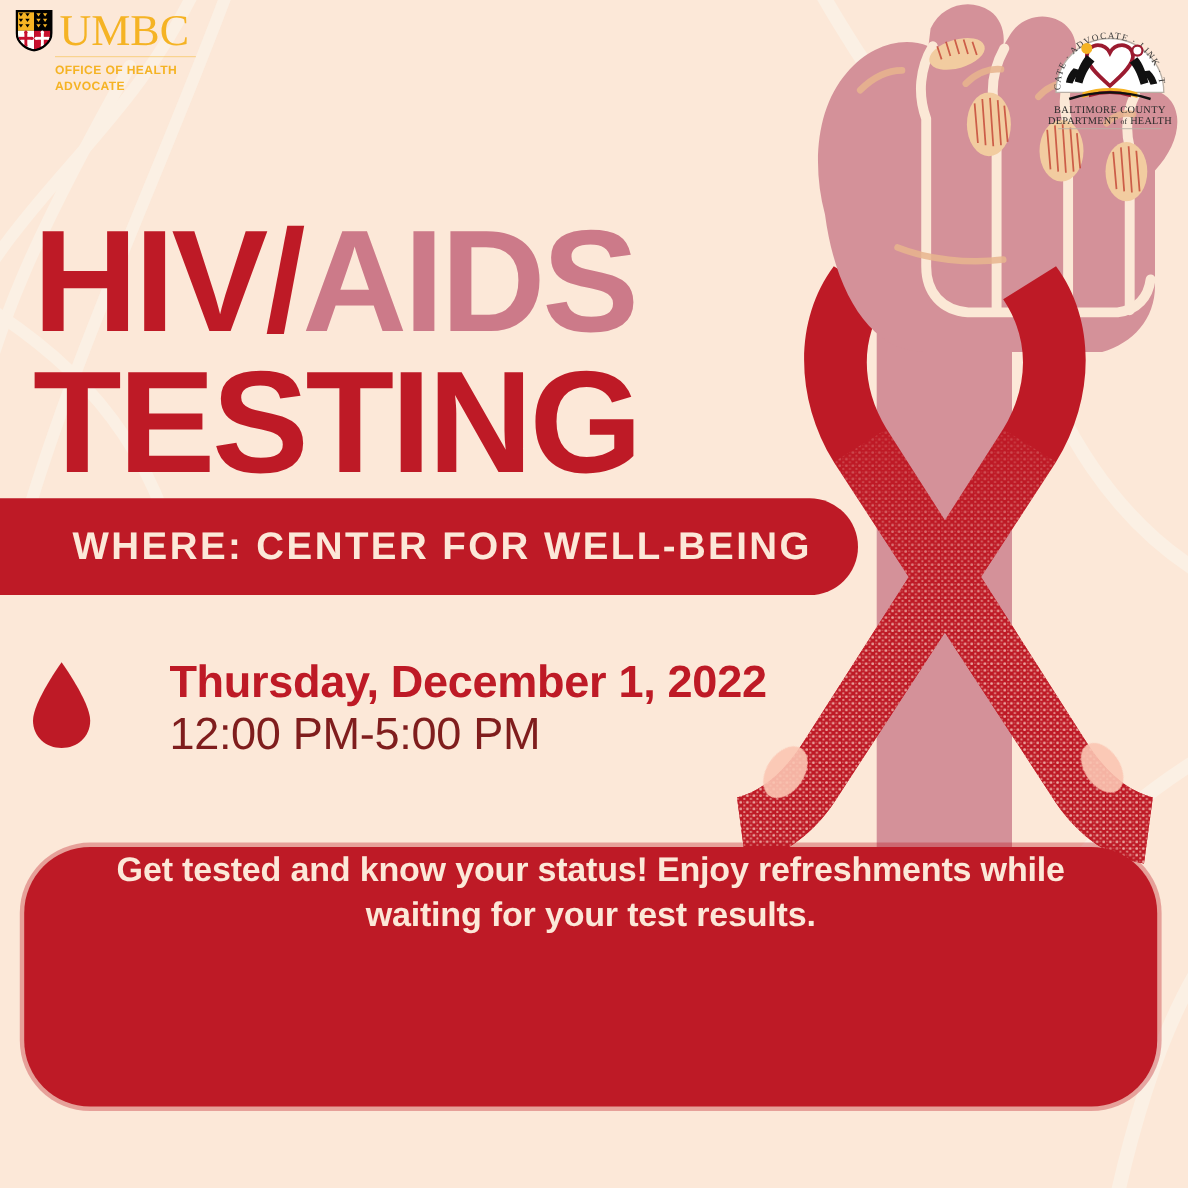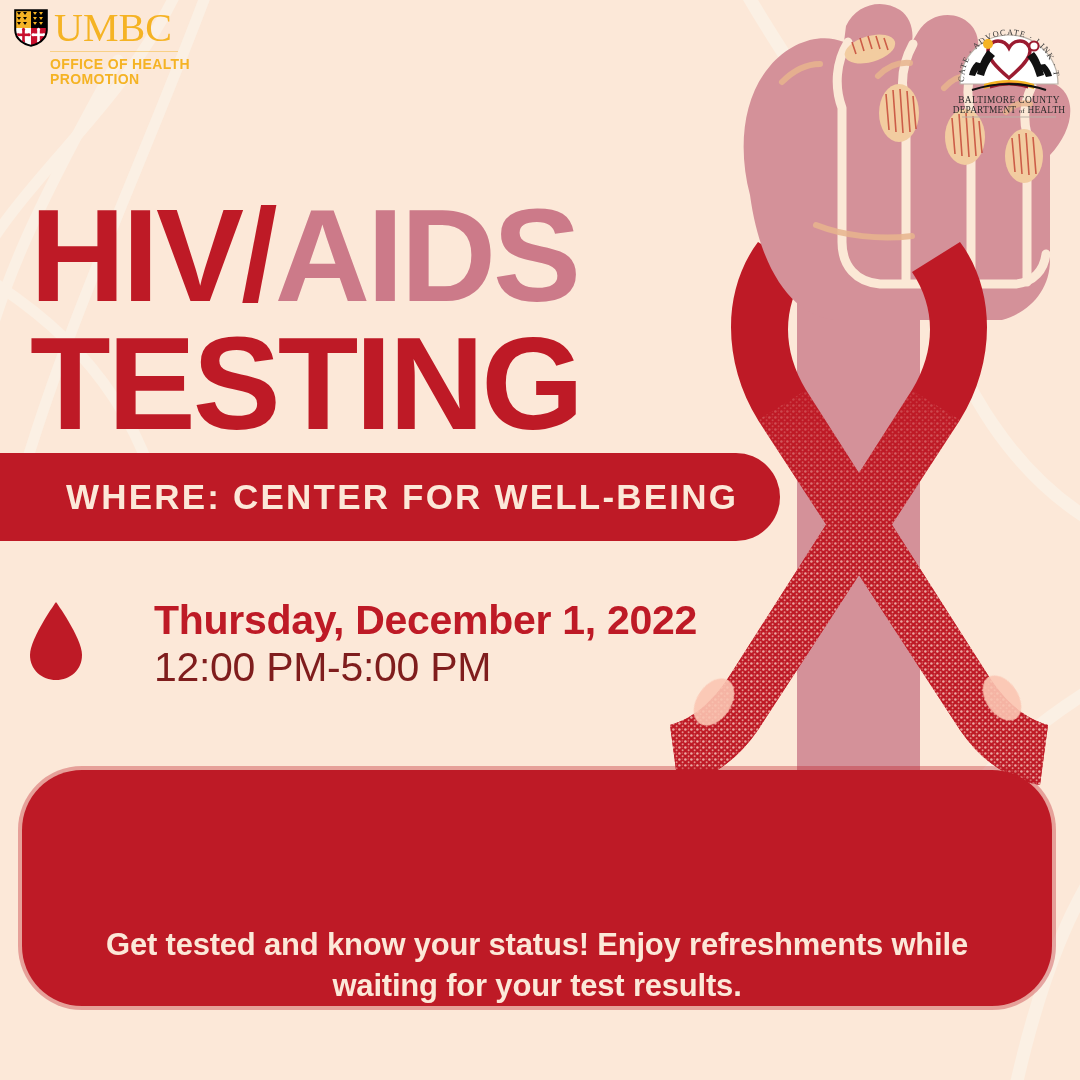--- a/index.html
+++ b/index.html
@@ -24,21 +24,21 @@
     font-family:"Liberation Serif",serif;
     font-size:40px;line-height:40px;color:#F5B324;
     letter-spacing:0px;font-weight:400;
   }
   .umbc-rule{
     margin:3px 0 0 36px;height:1px;width:128px;
     background:rgba(245,179,36,.45);
   }
   .umbc-sub{
     margin:5px 0 0 36px;
-    color:#F5B324;font-weight:bold;font-size:14px;
+    color:#F5B324;font-weight:bold;font-size:11px;
     line-height:14.5px;letter-spacing:.35px;
   }
 
   
   .bch-logo{position:absolute;right:8px;top:6px;width:126px;}
   .bch-logo svg{display:block;width:126px;height:112px;}
 
   
   .hero{position:absolute;left:630px;top:-10px;width:460px;height:810px;}
   .hero svg{display:block;width:100%;height:100%;}
@@ -76,21 +76,21 @@
     color:#7f1d1d;font-weight:300;font-size:41px;line-height:48px;
     letter-spacing:-.3px;white-space:nowrap;
   }
 
   
   .msg-box{
     position:absolute;left:22px;top:770px;width:1030px;height:236px;
     background:#BE1A26;border-radius:60px;
     box-shadow:0 0 0 4px rgba(190,26,38,.35);
     display:flex;flex-direction:column;align-items:center;
-    justify-content:flex-end;padding:0 44px;box-sizing:border-box;
+    justify-content:flex-start;padding:0 44px;box-sizing:border-box;
   }
   .msg-p{
     color:#FCE8D8;font-weight:bold;text-align:center;
     font-size:31px;line-height:41px;letter-spacing:-.2px;
     max-width:935px;
   }
   .msg-p + .msg-p{margin-top:48px;}
 </style>
 </head>
 <body>
@@ -244,21 +244,21 @@
               <circle cx="30.1" cy="25.8" r="1.5"></circle>
           </g>
         </g>
         <path d="M1 1 h32 v20 c0 10 -10 15 -16 16 C11 36 1 31 1 21 Z" fill="none" stroke="#000" stroke-width="1.6"></path>
       </svg>
       <div class="umbc-word">UMBC</div>
     </div>
     <div class="umbc-rule"></div>
     <div class="umbc-sub">
       <div>OFFICE OF HEALTH</div>
-      <div>PROMOTION</div>
+      <div>ADVOCATE</div>
     </div>
   </div>
 
   <div class="bch-logo">
     <svg viewBox="0 0 126 112">
       <defs>
         <path id="arcTop" d="M 18 74 A 45 45 0 0 1 108 74"></path>
       </defs>
       <path d="M 14 78 A 49 49 0 0 1 112 78 Z" fill="#FFFFFF" stroke="#B9B0A6" stroke-width="1.2"></path>
       <text font-family="'Liberation Serif',serif" font-size="8.4" fill="#3A3A3A" letter-spacing="1.1">

